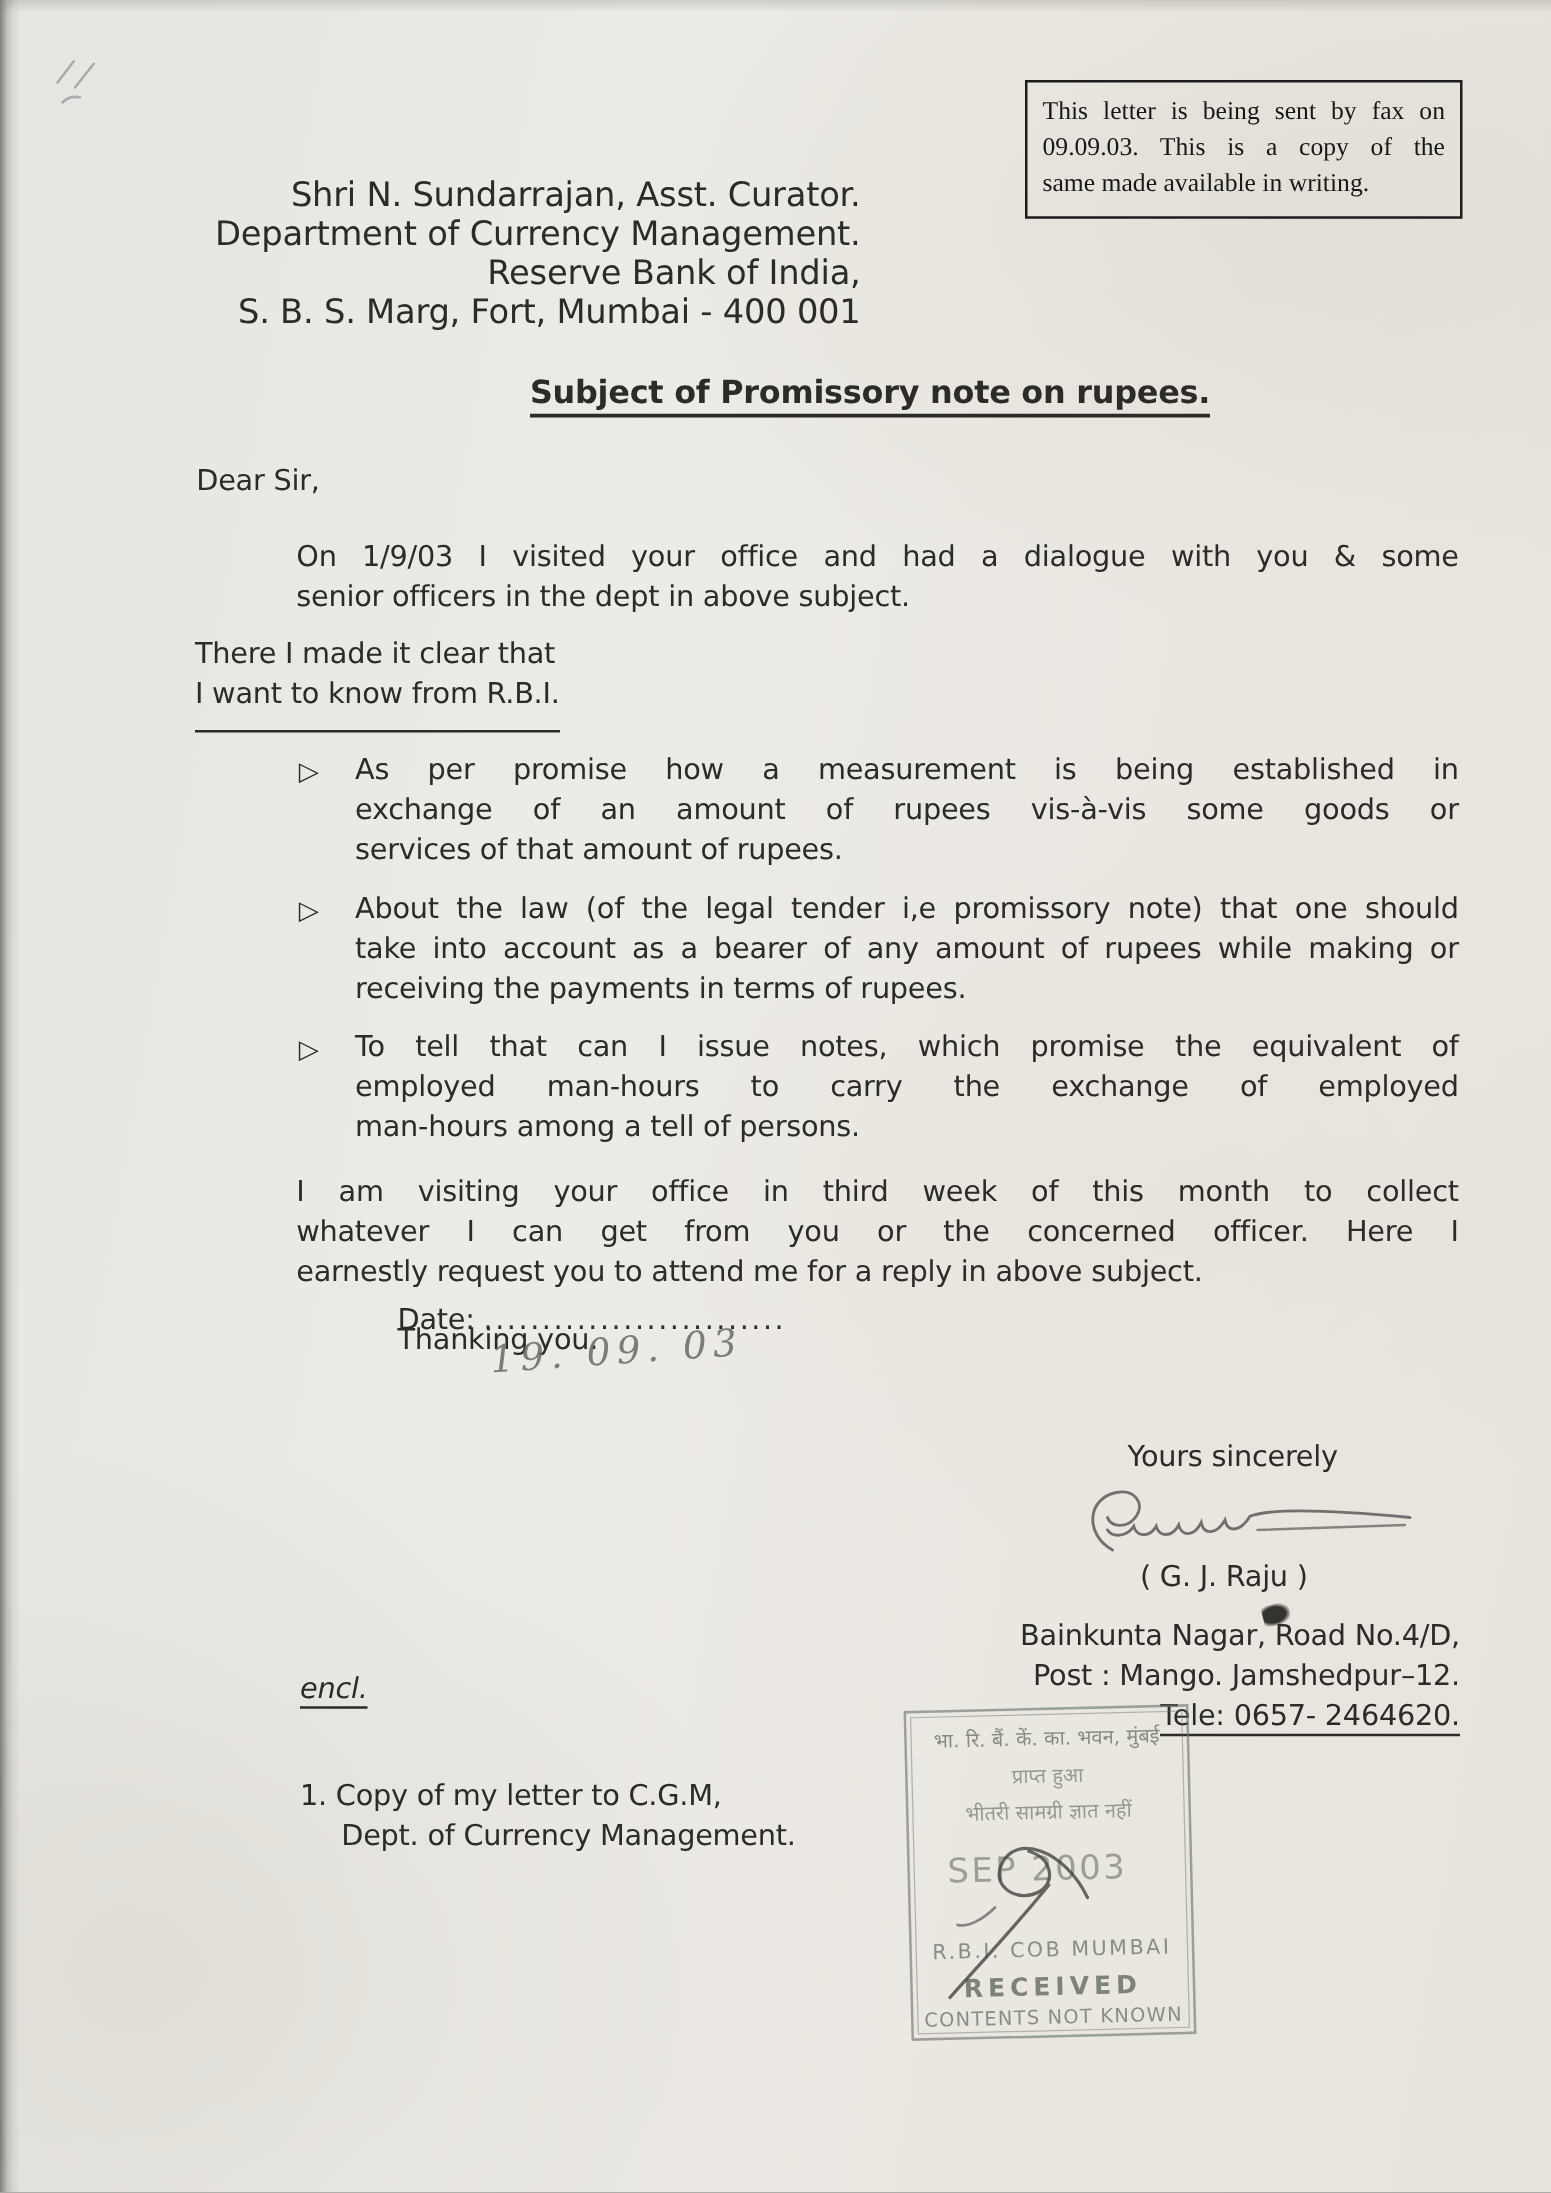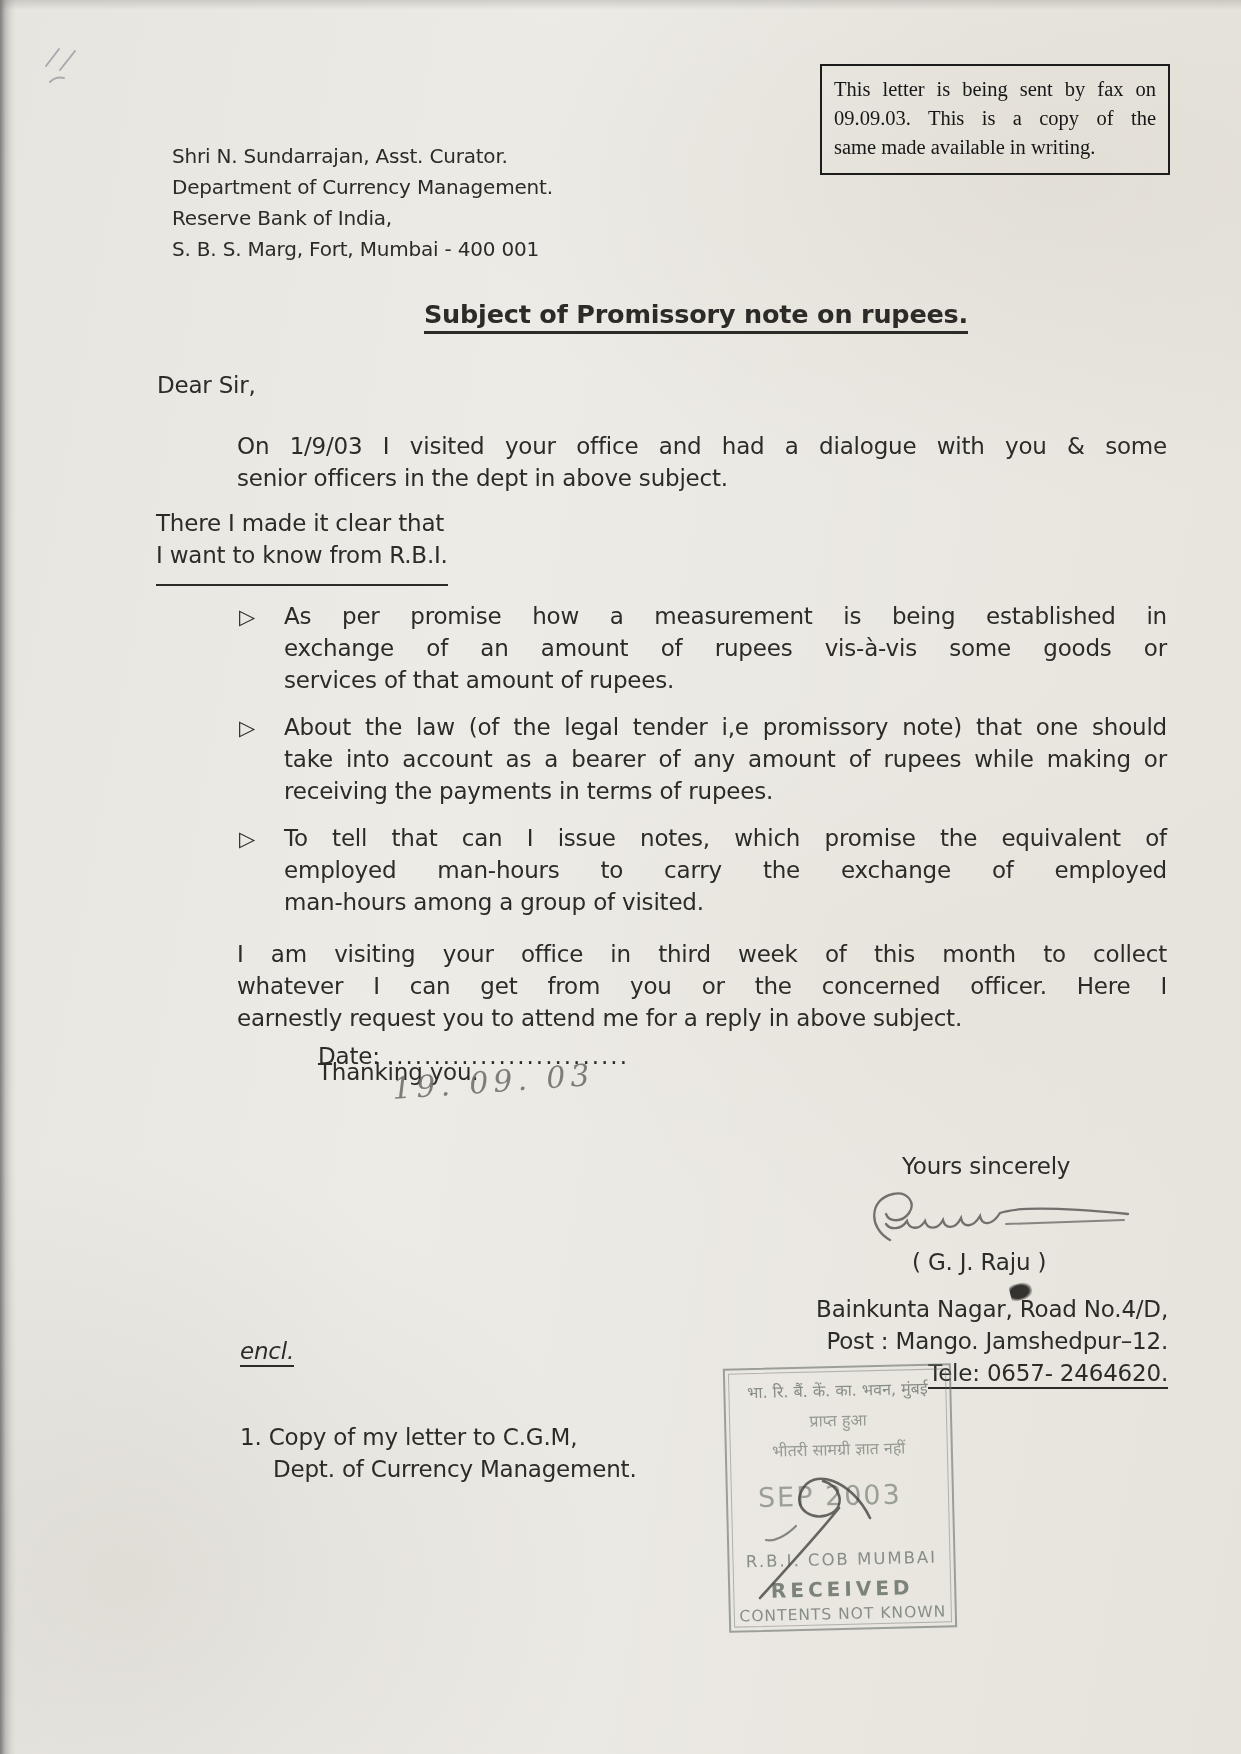--- a/index.html
+++ b/index.html
@@ -24,21 +24,21 @@
   }
   
   .fax-box {
     position:absolute; left:820px; top:64px; width:350px;
     border:2px solid #1c1c1c; padding:9px 12px 11px;
     font-family:"Liberation Serif", serif; font-size:20.5px; line-height:1.42;
     color:#171717; letter-spacing:0;
   }
   
   .txt { position:absolute; font-size:23px; line-height:32px; }
-  .addr { left:172px; top:141px; font-size:20px; line-height:31px; }
+  .addr { left:172px; top:141px; font-size:27px; line-height:31px;text-align:right; }
   .subject { left:276px; top:298px; width:840px; text-align:center; font-size:25.5px; font-weight:bold; }
   .subject span { border-bottom:3px solid #2d2b28; padding-bottom:2px; }
   .salutation { left:157px; top:369px; }
   .p1 { left:237px; top:430px; width:930px; }
   .clear-line { left:156px; top:507px; }
   .know-line { left:156px; top:539px; }
   .know-line span { border-bottom:2.5px solid #2d2b28; padding-bottom:16px; }
   .bullets { left:237px; top:600px; width:930px; }
   .bullet { position:relative; padding-left:47px; margin-bottom:15px; }
   .bullet .marker { position:absolute; left:2px; top:1px; font-size:21px; }
@@ -141,21 +141,21 @@
           <div class="pline">About the law (of the legal tender i,e promissory note) that one should</div>
           <div class="pline">take into account as a bearer of any amount of rupees while making or</div>
           <div class="pline last">receiving the payments in terms of rupees.</div>
         </div>
     </div>
     <div class="bullet just">
       <span class="marker">▷</span>
       <div>
           <div class="pline">To tell that can I issue notes, which promise the equivalent of</div>
           <div class="pline">employed man-hours to carry the exchange of employed</div>
-          <div class="pline last">man-hours among a group of visited.</div>
+          <div class="pline last">man-hours among a tell of persons.</div>
         </div>
     </div>
   </div>
 
   <div class="txt p2 just">
       <div class="pline">I am visiting your office in third week of this month to collect</div>
       <div class="pline">whatever I can get from you or the concerned officer.  Here I</div>
       <div class="pline last">earnestly request you to attend me for a reply in above subject.</div>
     </div>
 

